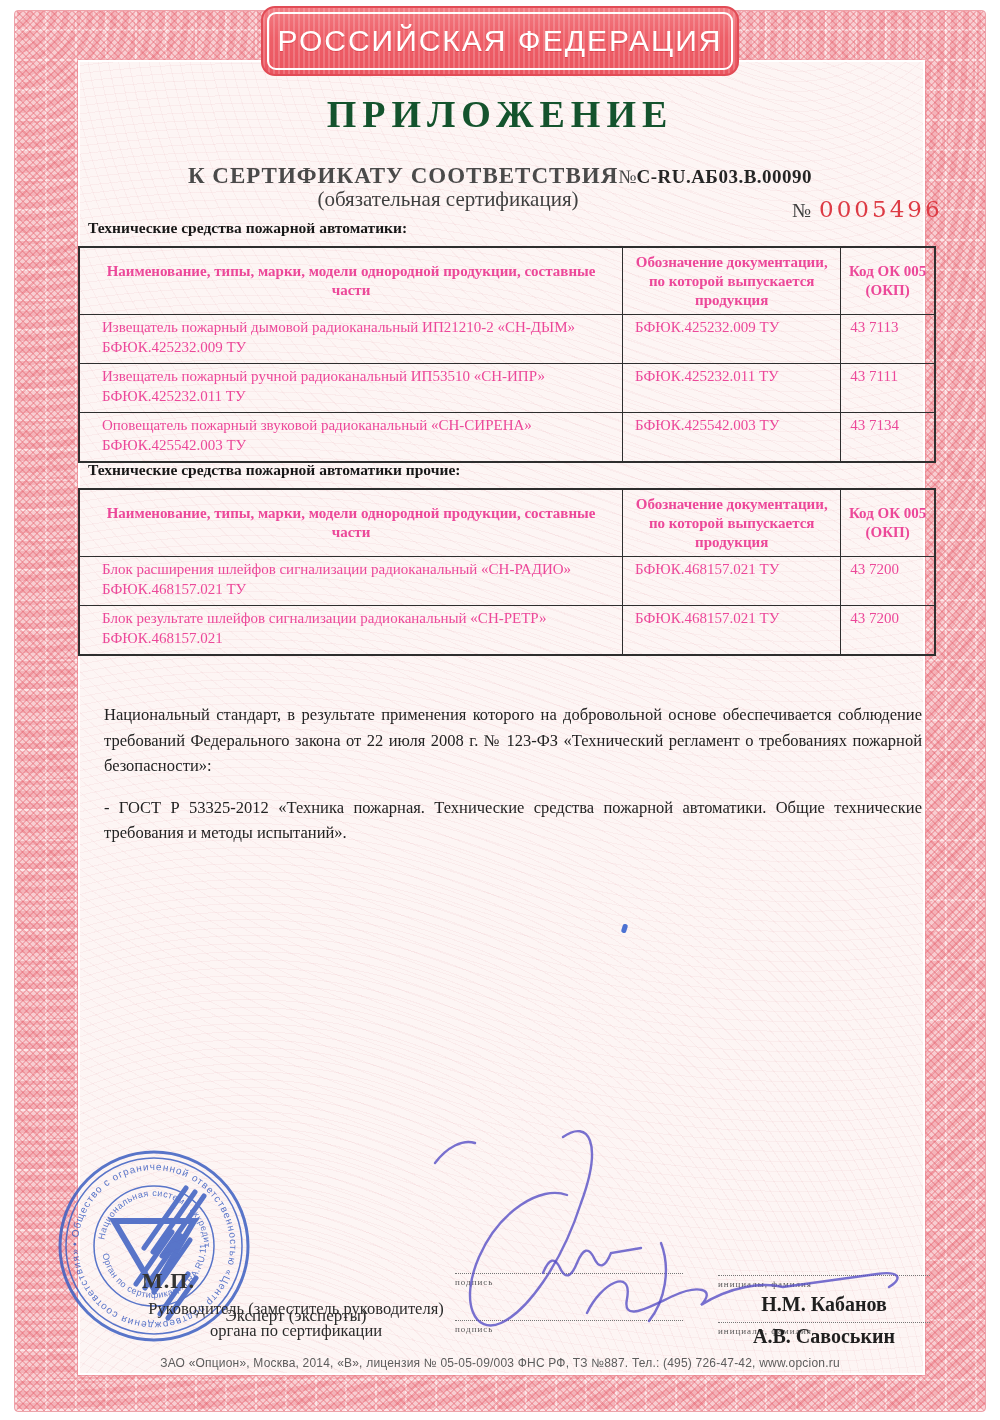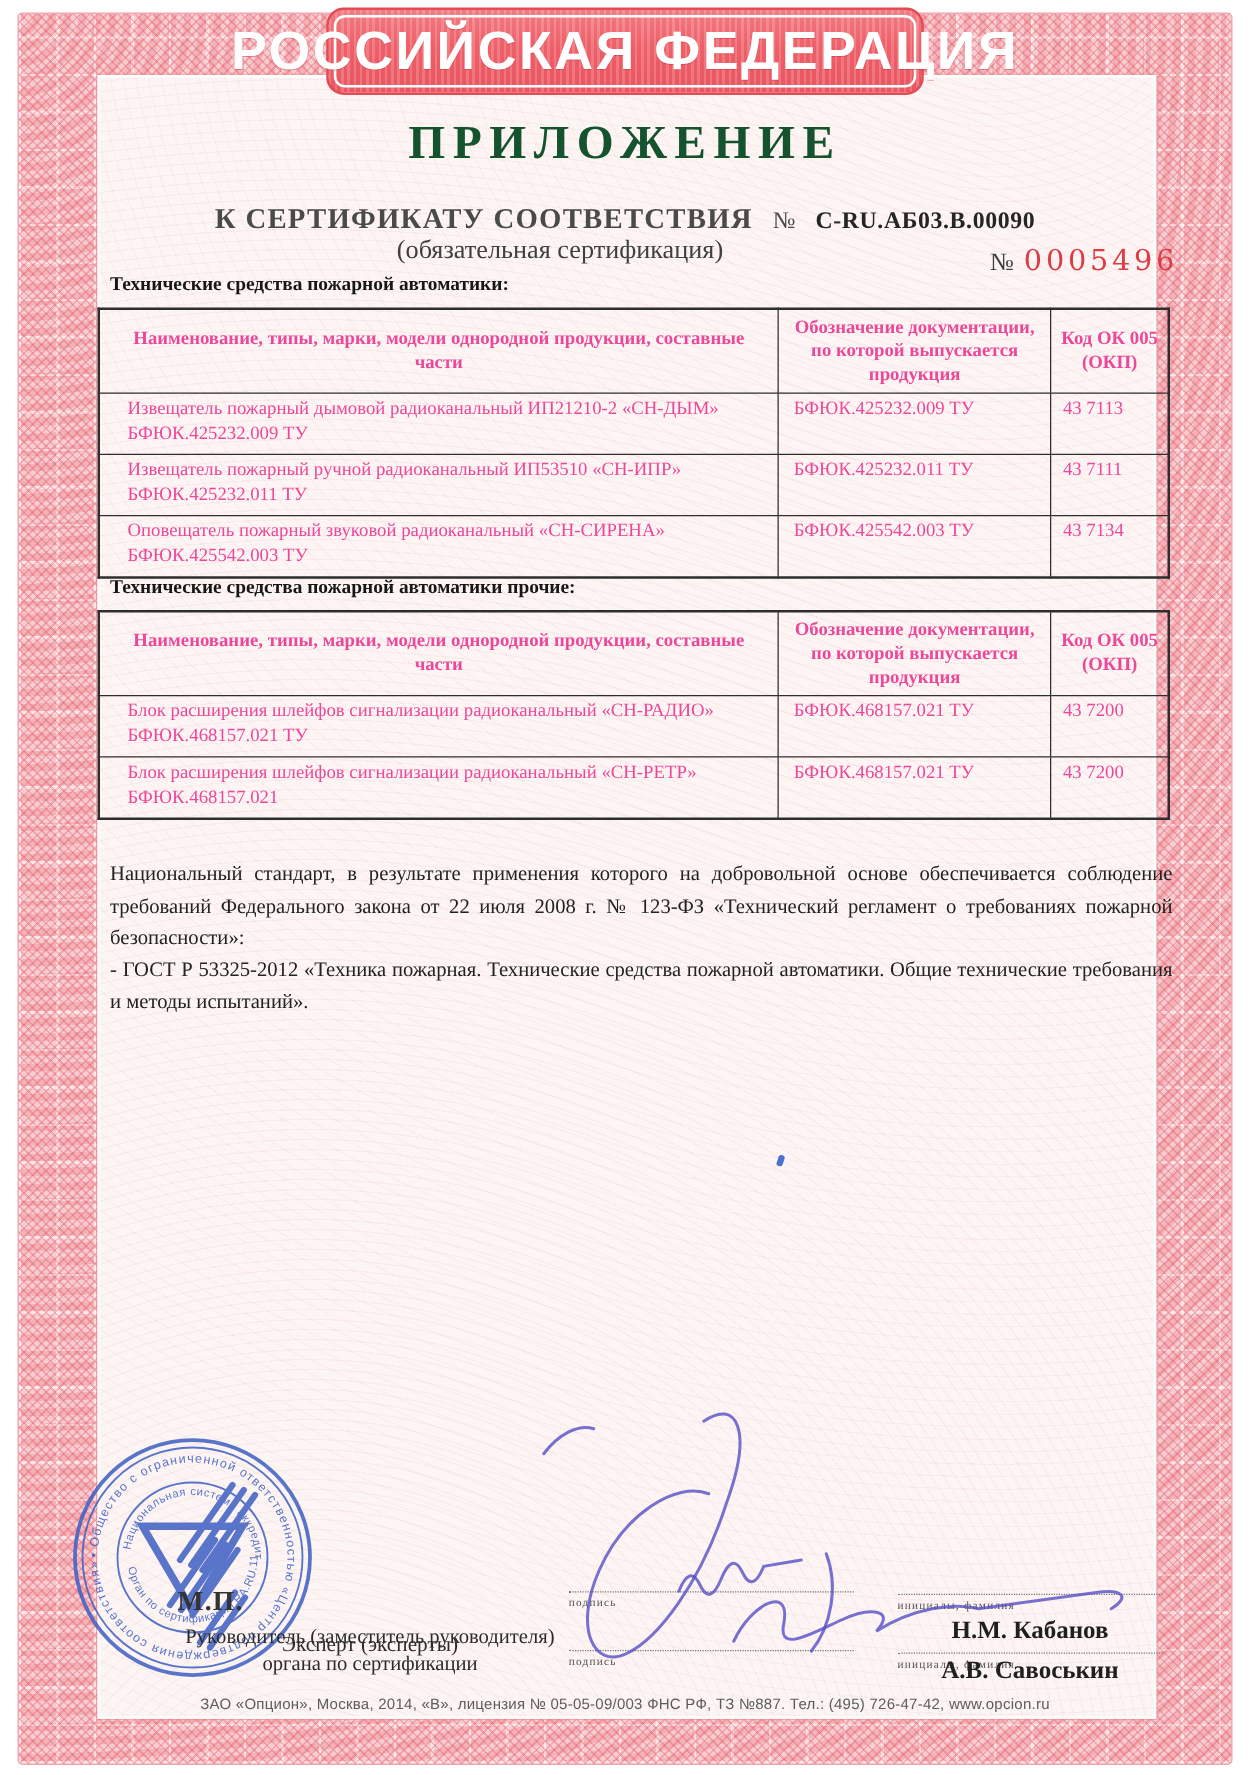--- a/index.html
+++ b/index.html
@@ -35,31 +35,31 @@
     background:linear-gradient(180deg,#f27b82 0%,#ee5f68 45%,#ea5560 100%);
     background-image:repeating-linear-gradient(90deg, rgba(255,255,255,0.18) 0 2px, rgba(255,255,255,0) 2px 5px),
       linear-gradient(180deg,#f27b82 0%,#ee5f68 45%,#ea5560 100%);
     border:2px solid #e14b55;z-index:5;
   }
   .banner-inner{
     position:absolute;inset:4px;border:2px solid #ffffff;border-radius:9px;
     display:flex;align-items:center;justify-content:center;
   }
   .banner-title{
-    font-family:"Liberation Sans", sans-serif;font-weight:bold;font-size:43px;
+    font-family:"Liberation Sans", sans-serif;font-weight:normal;font-size:30px;
     color:#ffffff;letter-spacing:2px;white-space:nowrap;text-shadow:0 1px 0 rgba(200,40,50,.4);
   }
   
   .doc-title{
     position:absolute;top:92px;left:0;width:100%;text-align:center;
     font-size:38px;font-weight:bold;letter-spacing:6px;color:#14532d;
   }
   .subtitle-row{
     position:absolute;top:150px;left:0;width:100%;
-    display:flex;justify-content:center;align-items:baseline;gap:16px;
+    display:flex;justify-content:center;align-items:baseline;
   }
   .subtitle{font-size:23px;font-weight:bold;letter-spacing:1px;color:#4a4a4a;}
   .num-sign{font-size:19px;color:#4a4a4a;}
   .cert-number{font-size:19px;font-weight:bold;color:#252525;letter-spacing:0.5px;margin-top:16px;}
   .cert-type{
     position:absolute;top:187px;left:0;width:100%;text-align:center;
     transform:translateX(-52px);font-size:21px;color:#3f3f3f;
   }
   .serial{position:absolute;top:196px;left:792px;white-space:nowrap;}
   .serial .pre{font-size:20px;color:#3f3f3f;margin-right:8px;}
@@ -80,21 +80,21 @@
   .col-name{width:63.5%;} .col-doc{width:25.5%;} .col-code{width:11%;}
   .prod-table td.doc{padding-left:12px;}
   .prod-table td.code{padding-left:9px;}
   .prod-table td.name{padding-left:22px;}
   .prod-table tbody td{height:42px;}
   
   .note{
     position:absolute;left:88px;top:686px;width:850px;
     font-size:16.5px;line-height:1.55;color:#222222;text-align:justify;
   }
-  .note p{margin:0;}
+  .note p{margin:16px;}
   
   .ink-dot{position:absolute;left:622px;top:924px;width:5px;height:9px;border-radius:2px;
     background:rgba(45,90,205,0.85);transform:rotate(18deg);}
   
   .stamp{position:absolute;left:56px;top:1148px;opacity:0.85;}
   .mp{position:absolute;left:142px;top:1268px;font-size:22px;font-weight:bold;color:#333333;letter-spacing:1px;z-index:6;}
   
   .role1{position:absolute;left:128px;top:1298px;width:336px;text-align:center;
     font-size:16.5px;color:#2b2b2b;line-height:1.35;z-index:6;}
   .role2{position:absolute;left:128px;top:1306px;width:336px;text-align:center;
@@ -196,21 +196,21 @@
         <th>Код ОК 005 (ОКП)</th>
       </tr>
     </thead>
     <tbody>
       <tr>
         <td class="name">Блок расширения шлейфов сигнализации радиоканальный «СН-РАДИО» БФЮК.468157.021 ТУ</td>
         <td class="doc">БФЮК.468157.021 ТУ</td>
         <td class="code">43 7200</td>
       </tr>
       <tr>
-        <td class="name">Блок расширения шлейфов сигнализации радиоканальный «СН-РЕТР» БФЮК.468157.021</td>
+        <td class="name">Блок результате шлейфов сигнализации радиоканальный «СН-РЕТР» БФЮК.468157.021</td>
         <td class="doc">БФЮК.468157.021 ТУ</td>
         <td class="code">43 7200</td>
       </tr>
     </tbody>
   </table>
 
   <div class="note">
     <p>Национальный стандарт, в результате применения которого на добровольной основе обеспечивается соблюдение требований Федерального закона от 22 июля 2008 г. № 123-ФЗ «Технический регламент о требованиях пожарной безопасности»:</p>
     <p>- ГОСТ Р 53325-2012 «Техника пожарная. Технические средства пожарной автоматики. Общие технические требования и методы испытаний».</p>
   </div>

